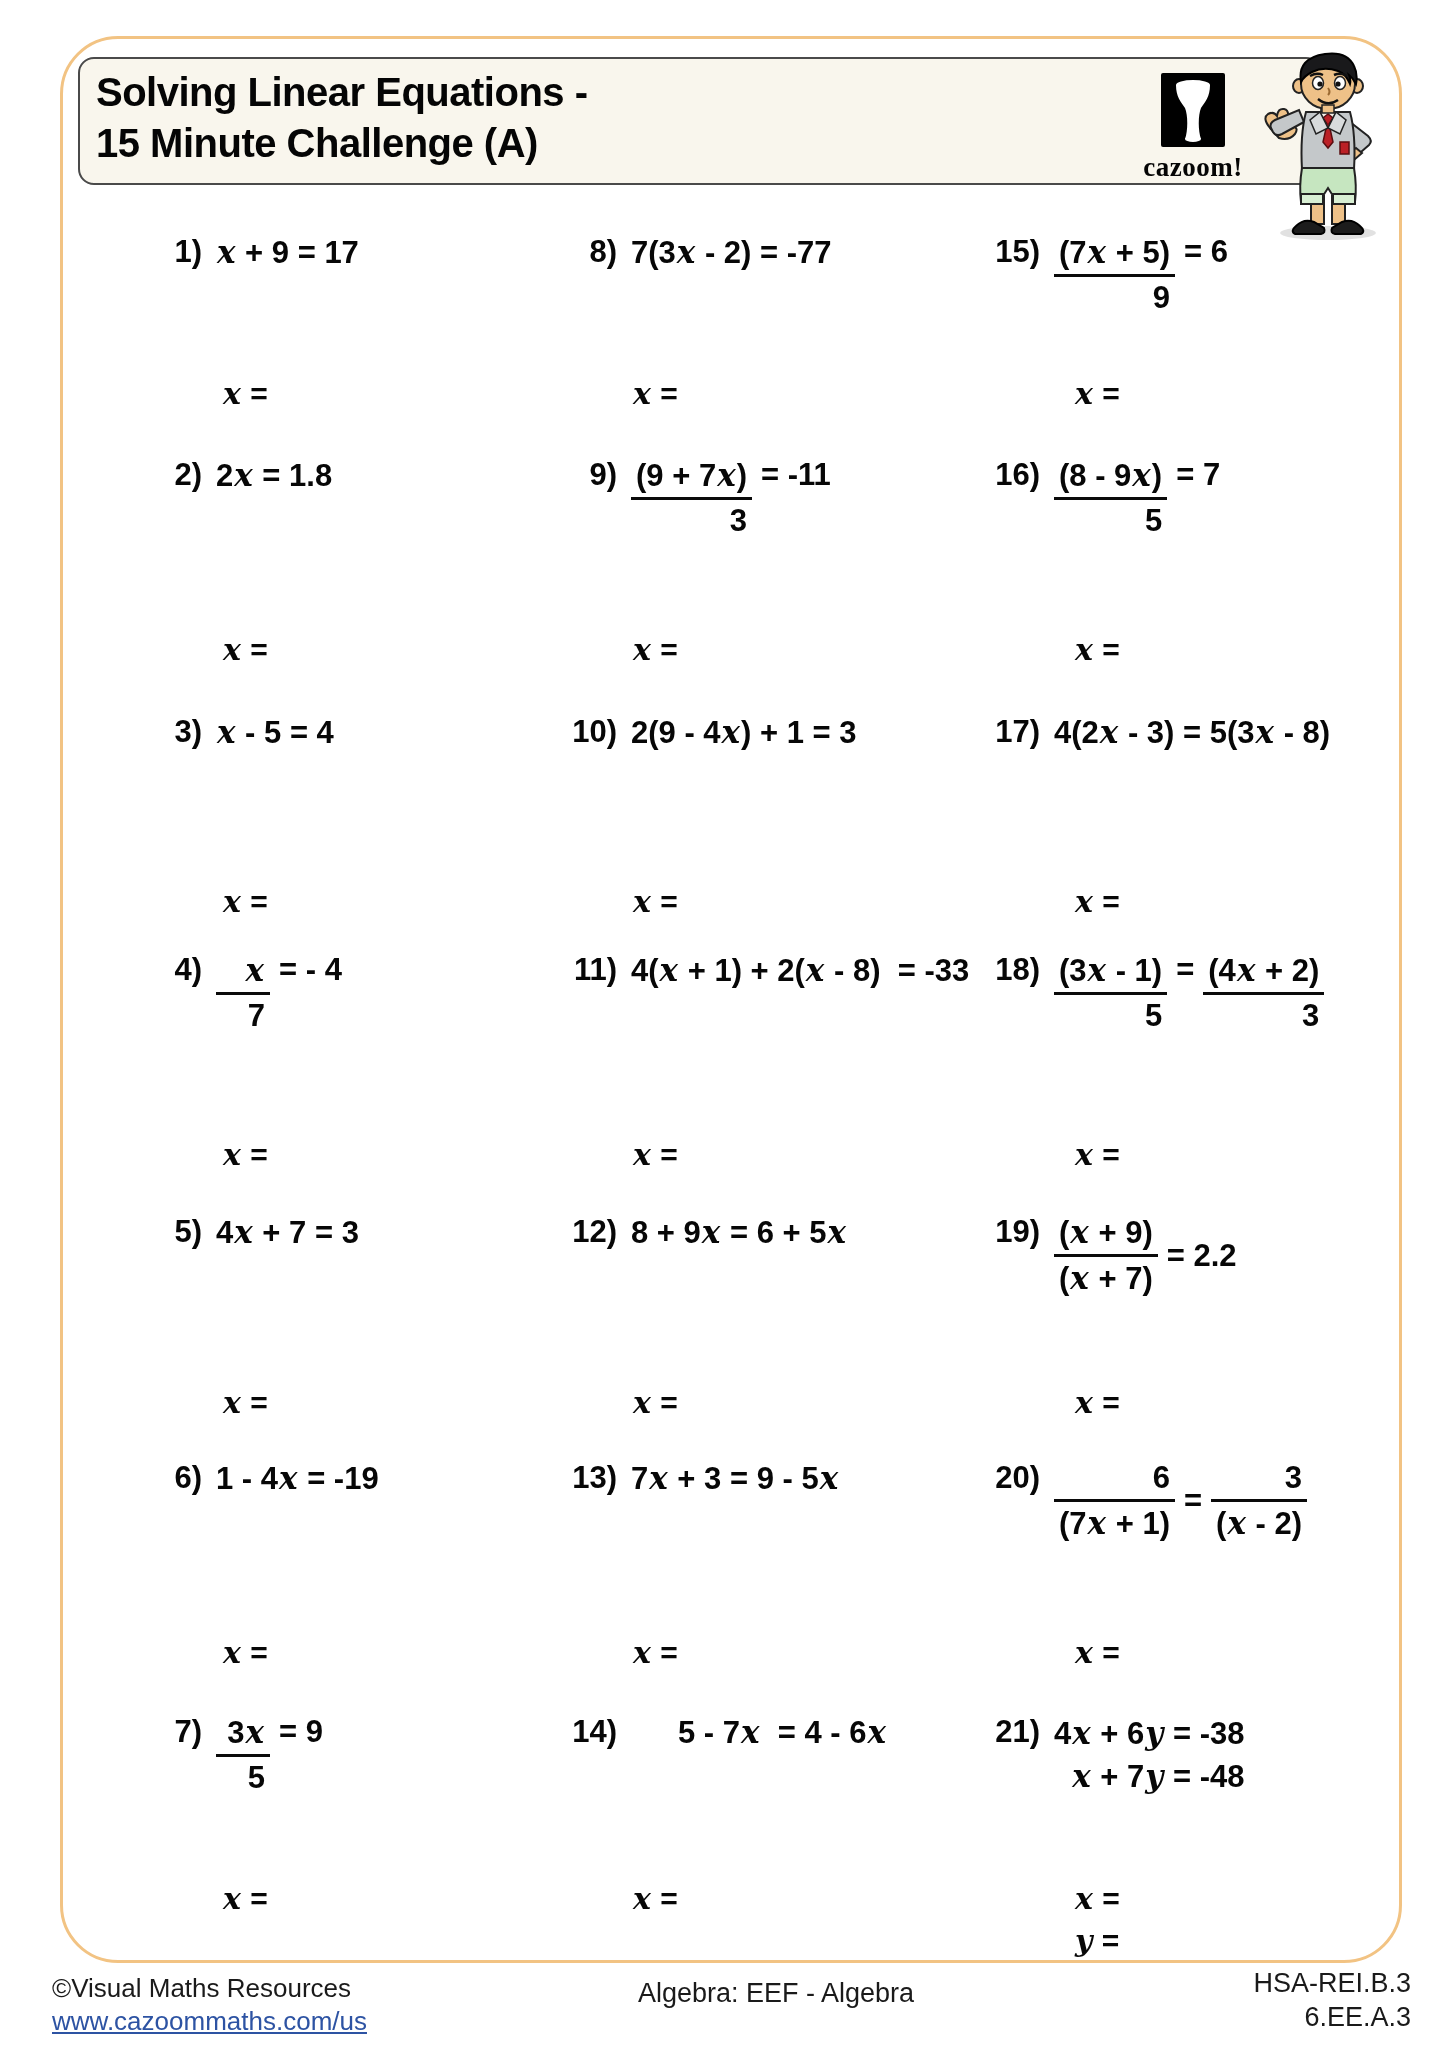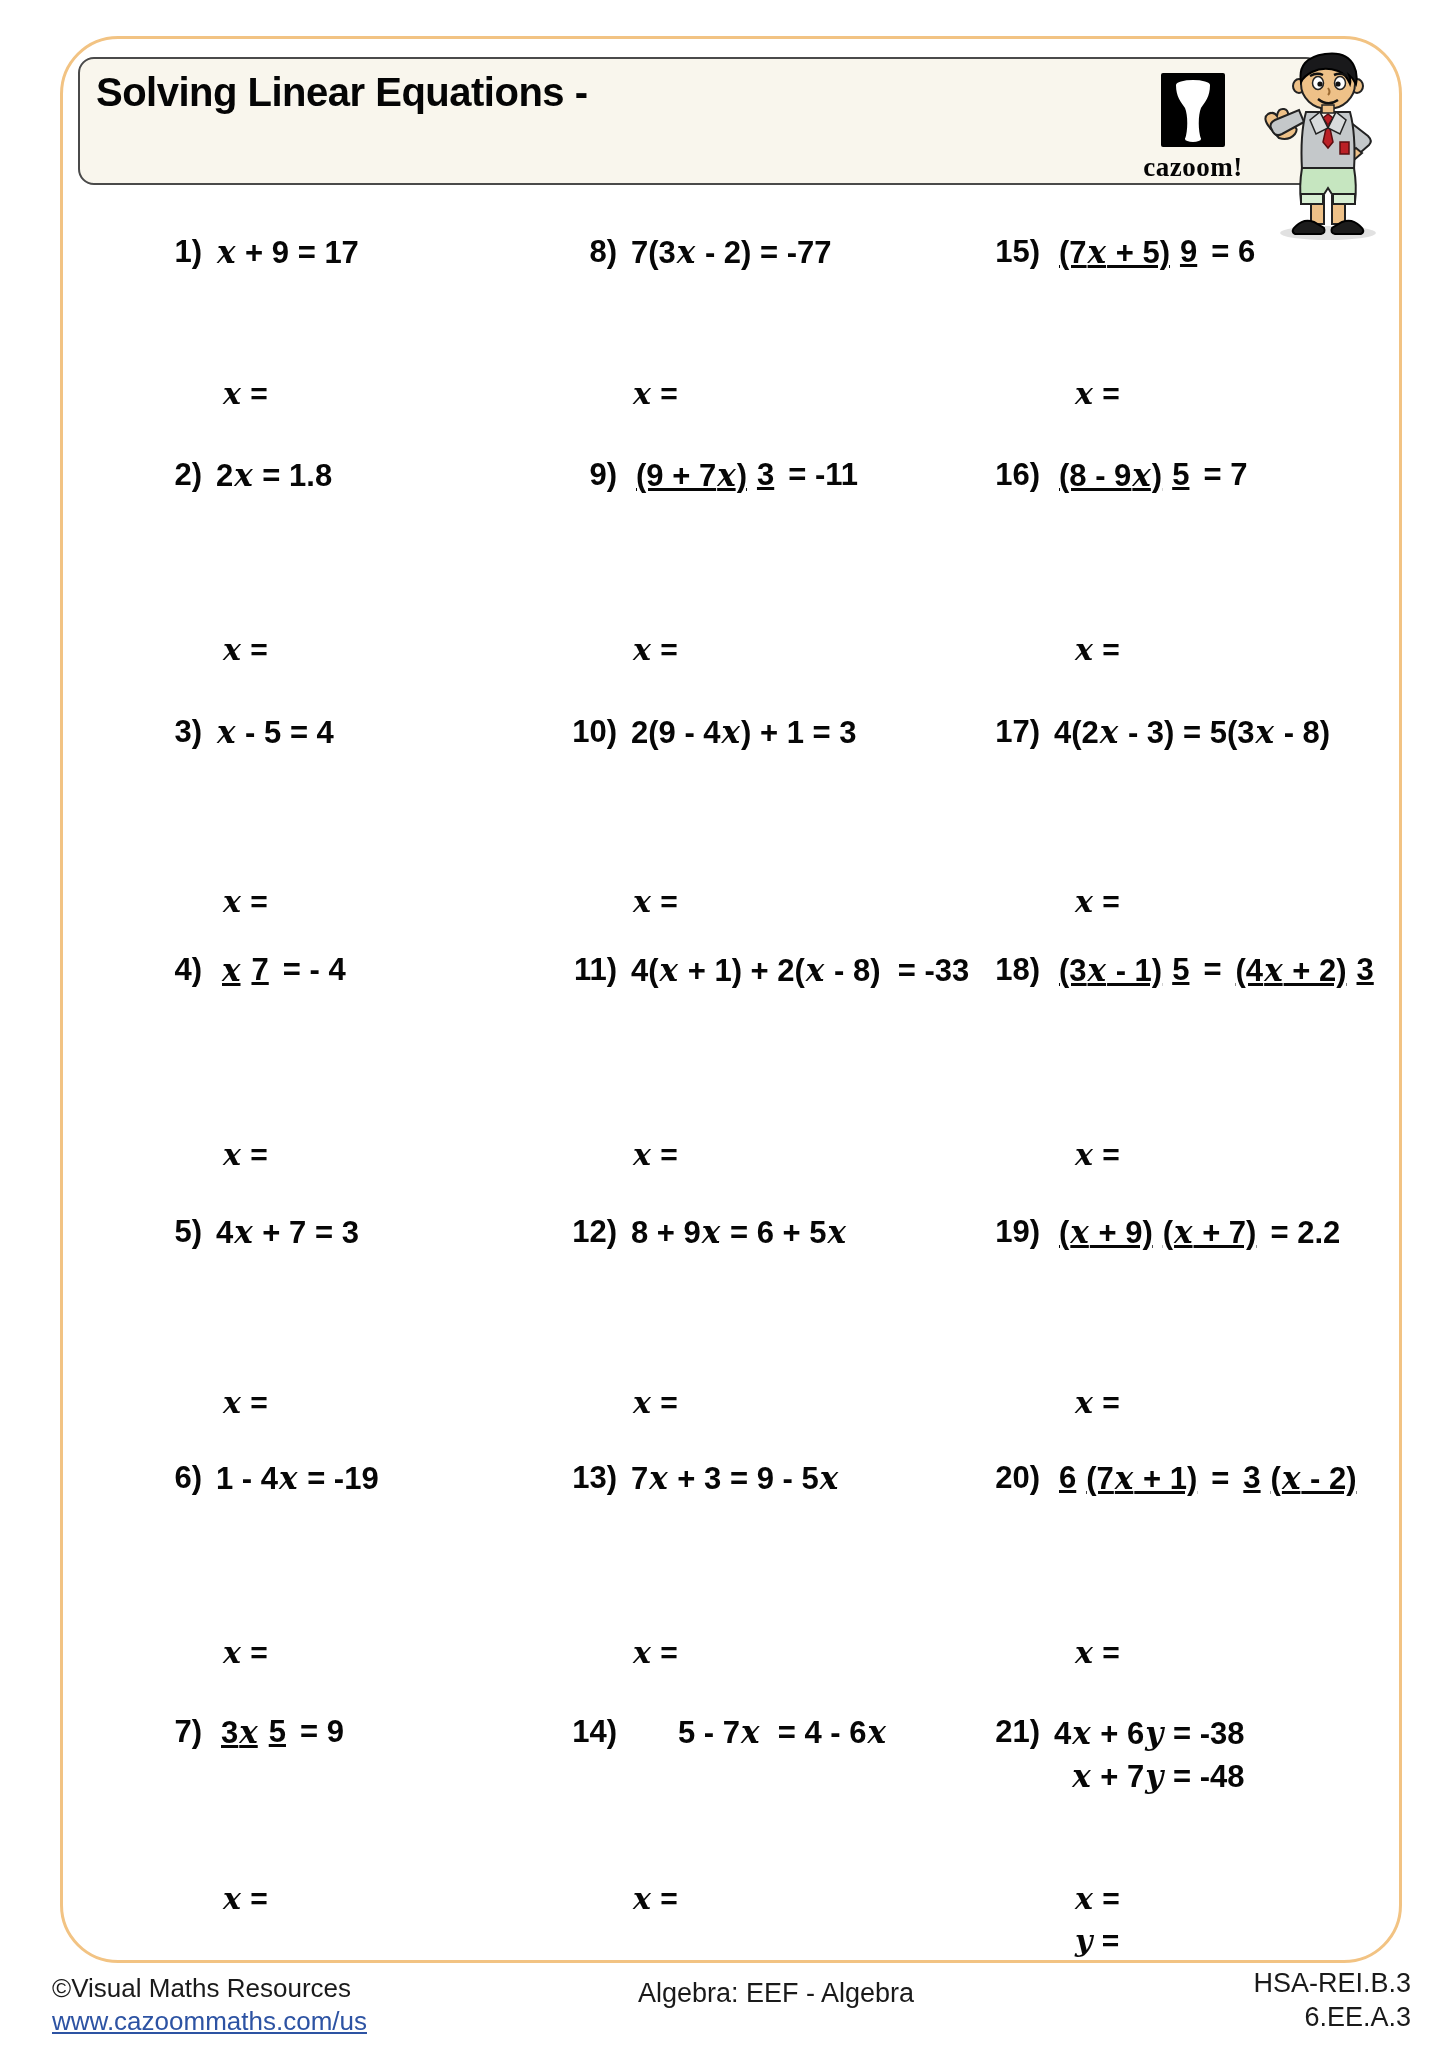--- a/index.html
+++ b/index.html
@@ -30,21 +30,21 @@
 
   .boy{position:absolute;left:1252px;top:50px;width:150px;height:192px;}
 
   .problem{position:absolute;display:flex;align-items:flex-start;
     font-weight:bold;font-size:31px;color:#070707;}
   .pnum{display:inline-block;text-align:right;line-height:40px;flex:0 0 auto;}
   .peq{display:inline-flex;align-items:flex-start;margin-left:14px;}
   .peq > * + *{margin-left:9px;}
   .seg{line-height:40px;white-space:pre;}
   .seg.mid{align-self:center;}
-  .frac{display:inline-flex;flex-direction:row;align-items:flex-start;min-width:54px;text-decoration:underline;}
+  .frac{display:inline-flex;flex-direction:column;align-items:flex-end;min-width:54px;}
   .frac .num,.frac .den{line-height:40px;padding:0 5px;white-space:pre;}
   .frac .bar{height:3px;width:100%;background:#0a0a0a;margin:1px 0;}
   .stack{display:inline-flex;flex-direction:column;align-items:flex-end;}
   .stack span{line-height:42px;white-space:pre;}
   .v{font-family:"DejaVu Serif", serif;font-style:italic;padding:0 1px;}
 
   .answer{position:absolute;display:flex;flex-direction:column;
     font-weight:bold;font-size:30px;color:#070707;}
   .answer span{line-height:42px;white-space:pre;}
 
@@ -59,20 +59,21 @@
 </head>
 <body>
 
 <div class="page">
 
   <div class="outer-border"></div>
 
   <div class="title-box">
     <div class="title-text">
       <div>Solving Linear Equations -</div>
+      <div>15 Minute Challenge (A)</div>
     </div>
     <div class="logo">
       <span class="drum-box">
         <svg width="64" height="74" viewBox="0 0 64 74">
           <ellipse cx="32" cy="12" rx="17" ry="5" fill="#ffffff"></ellipse>
           <path d="M15 12 C15 24 20 29 24 35 C27 42 27 58 24 66 L40 66 C37 58 37 42 40 35 C44 29 49 24 49 12 Z" fill="#ffffff"></path>
           <ellipse cx="32" cy="66" rx="8" ry="3" fill="#ffffff"></ellipse>
         </svg>
       </span>
       <div class="brand">cazoom!</div>

